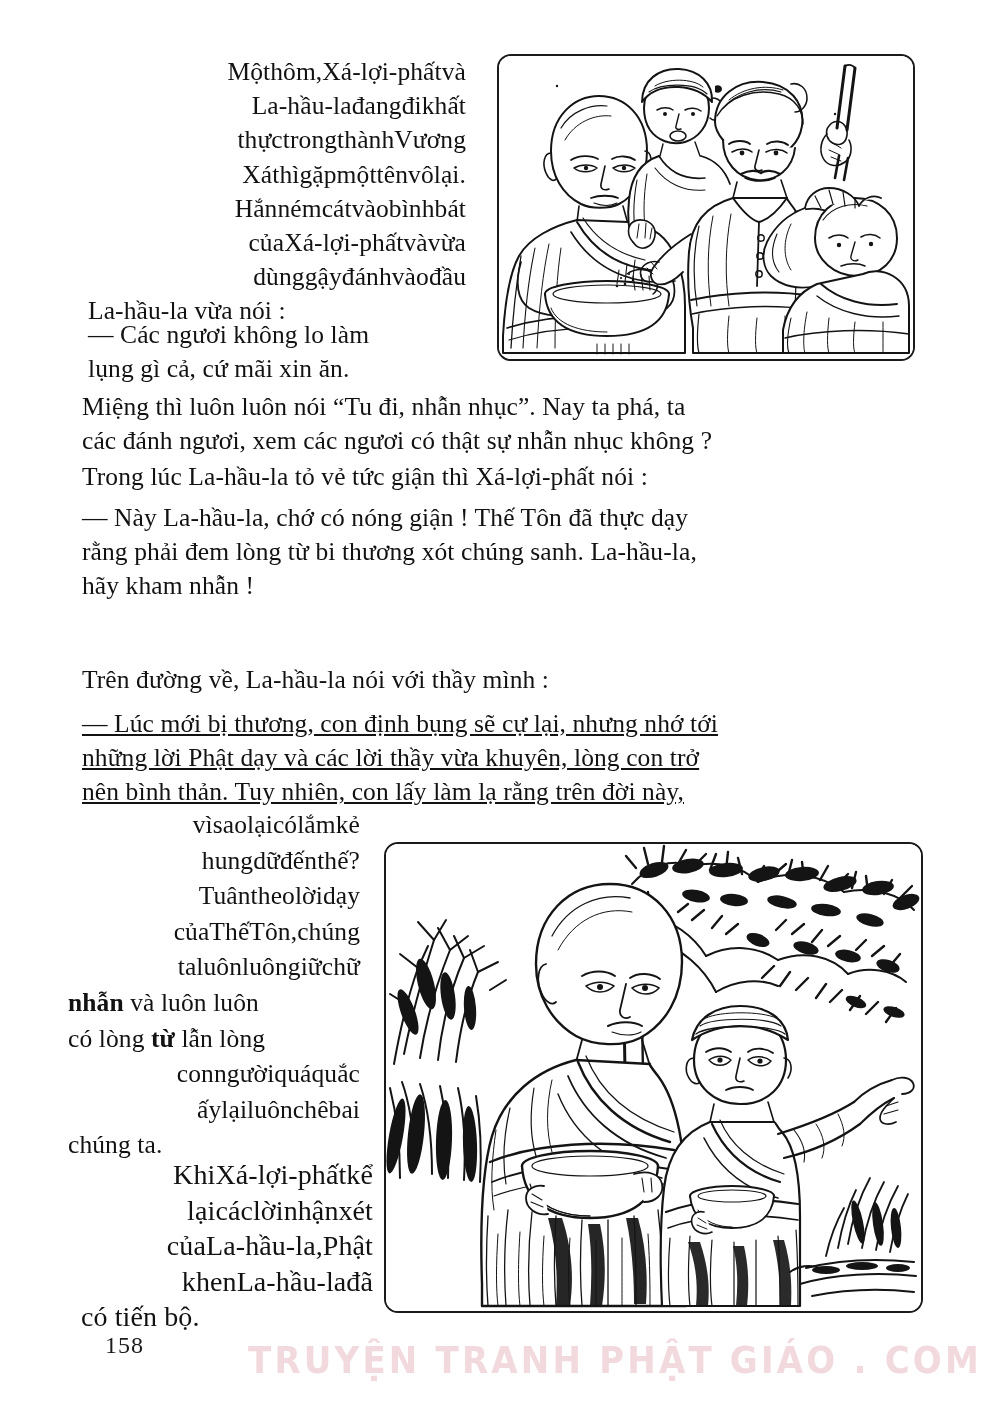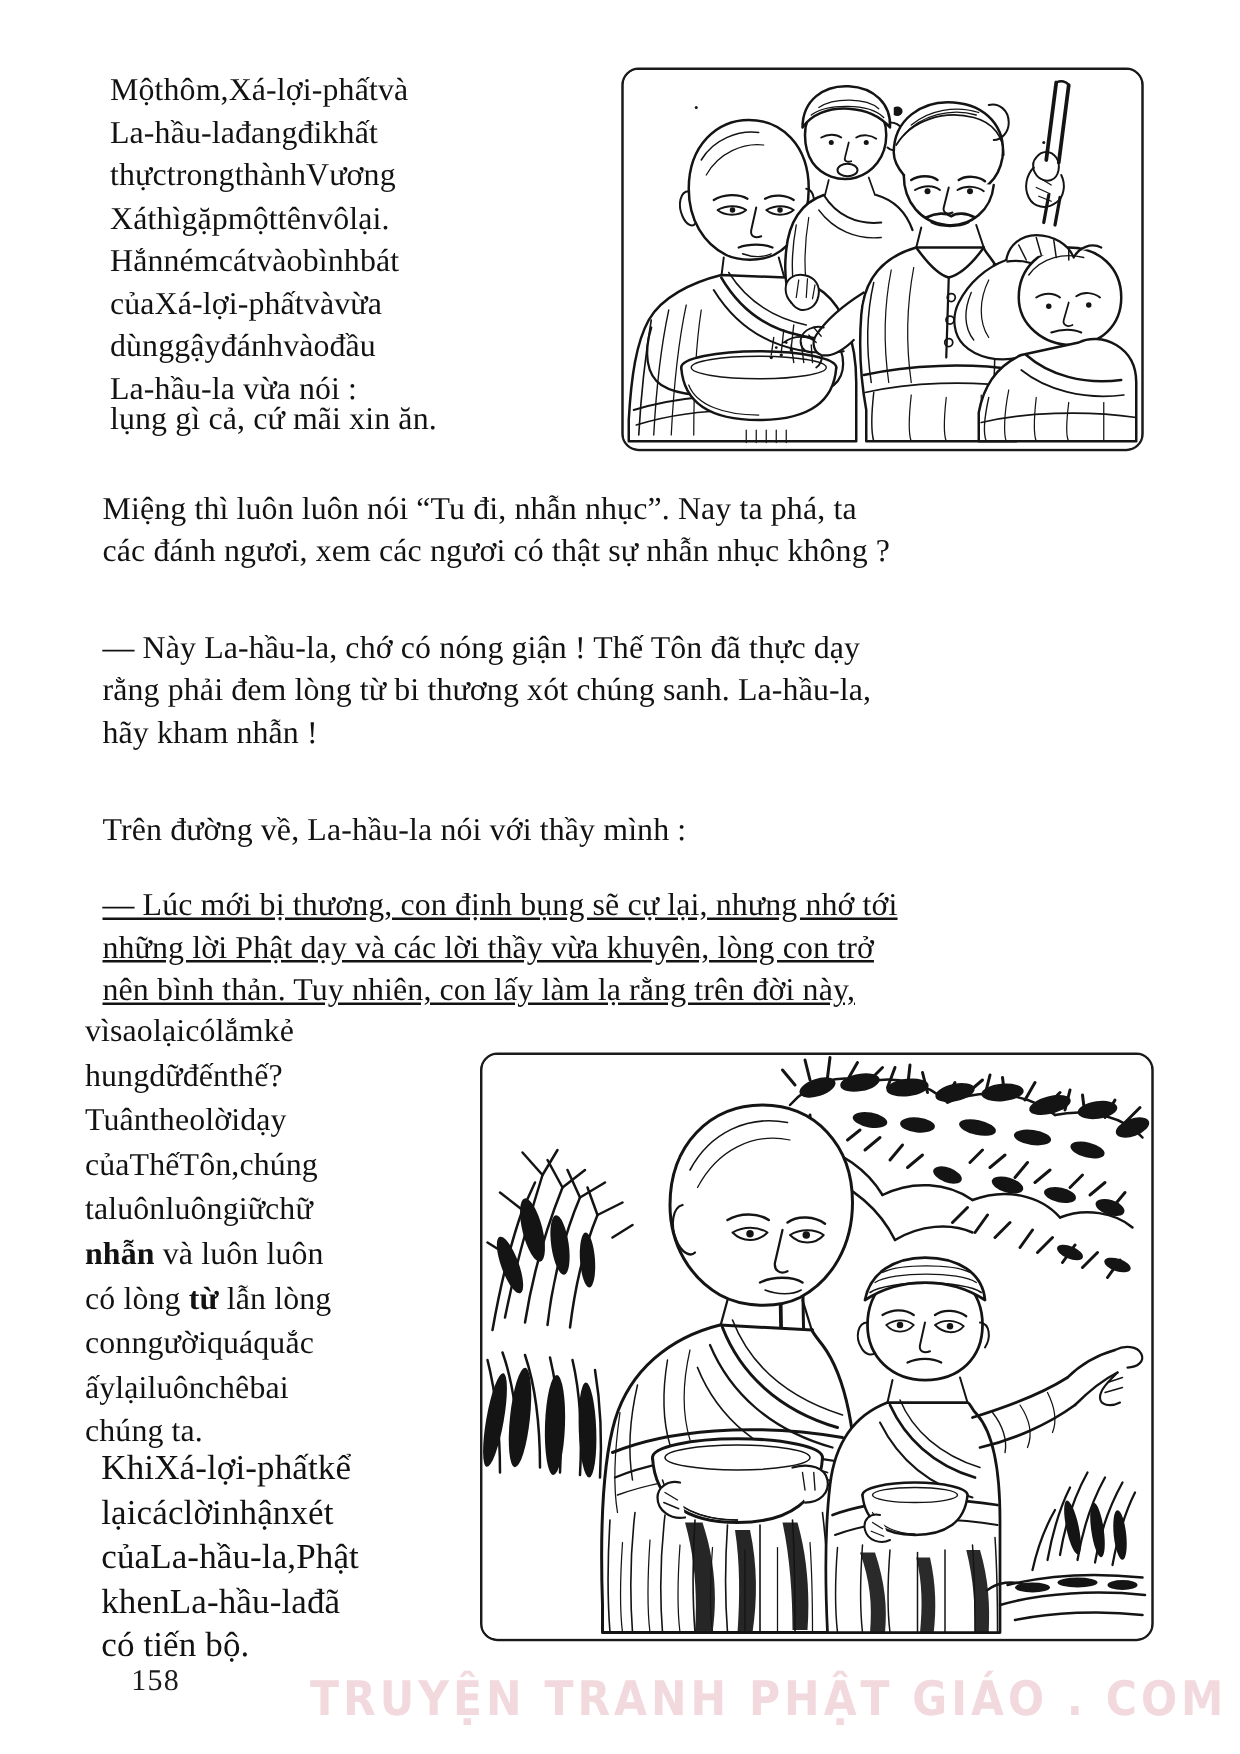--- a/index.html
+++ b/index.html
@@ -30,21 +30,21 @@
     color: #121212;
   }
 
   
   .ln {
     display: block;
     white-space: nowrap;
   }
   .ln.j {
     display: flex;
-    justify-content: flex-start;
+    justify-content: flex-end;
     white-space: normal;
   }
   .ln.j > span { display: inline-block; }
 
   
   #intro-col {
     left: 88px;
     top: 55px;
     width: 378px;
   }
@@ -71,21 +71,21 @@
     top: 501px;
     width: 856px;
   }
   #para-vang {
     left: 82px;
     top: 600px;
     width: 856px;
   }
   #para-tren {
     left: 82px;
-    top: 647px;
+    top: 663px;
     width: 856px;
   }
   #para-luc {
     left: 82px;
     top: 707px;
     width: 856px;
     text-decoration: underline;
   }
 
   
@@ -409,28 +409,32 @@
         <span>dùng</span>
         <span>gậy</span>
         <span>đánh</span>
         <span>vào</span>
         <span>đầu</span>
       </span>
     <span class="ln"><span>La-hầu-la vừa nói :</span></span>
   </div>
 
   <div class="para" id="quote-col">
+    <span class="ln"><span>— Các ngươi không lo làm</span></span>
     <span class="ln"><span>lụng gì cả, cứ mãi xin ăn.</span></span>
   </div>
 
   <div class="para" id="para-mieng">
     <span class="ln"><span>Miệng thì luôn luôn nói “Tu đi, nhẫn nhục”. Nay ta phá, ta</span></span>
     <span class="ln"><span>các đánh ngươi, xem các ngươi có thật sự nhẫn nhục không ?</span></span>
   </div>
 
+  <div class="para" id="para-trong">
+    <span class="ln"><span>Trong lúc La-hầu-la tỏ vẻ tức giận thì Xá-lợi-phất nói :</span></span>
+  </div>
 
   <div class="para" id="para-nay">
     <span class="ln"><span>— Này La-hầu-la, chớ có nóng giận ! Thế Tôn đã thực dạy</span></span>
     <span class="ln"><span>rằng phải đem lòng từ bi thương xót chúng sanh. La-hầu-la,</span></span>
     <span class="ln"><span>hãy kham nhẫn !</span></span>
   </div>
 
 
   <div class="para" id="para-tren">
     <span class="ln"><span>Trên đường về, La-hầu-la nói với thầy mình :</span></span>

